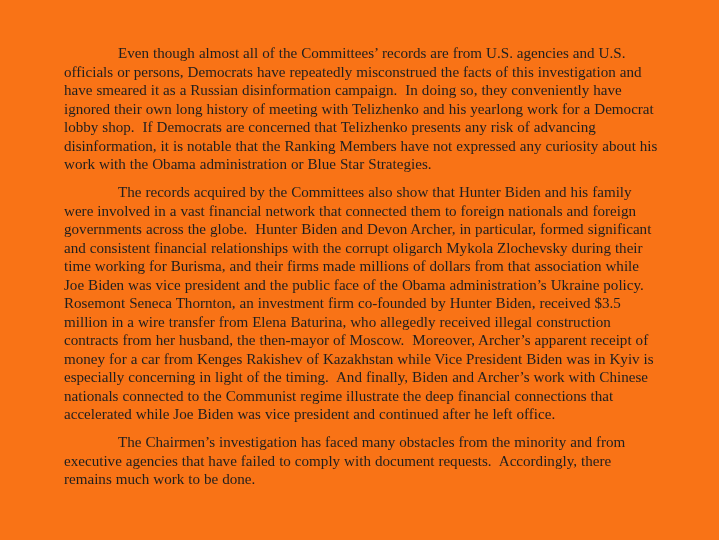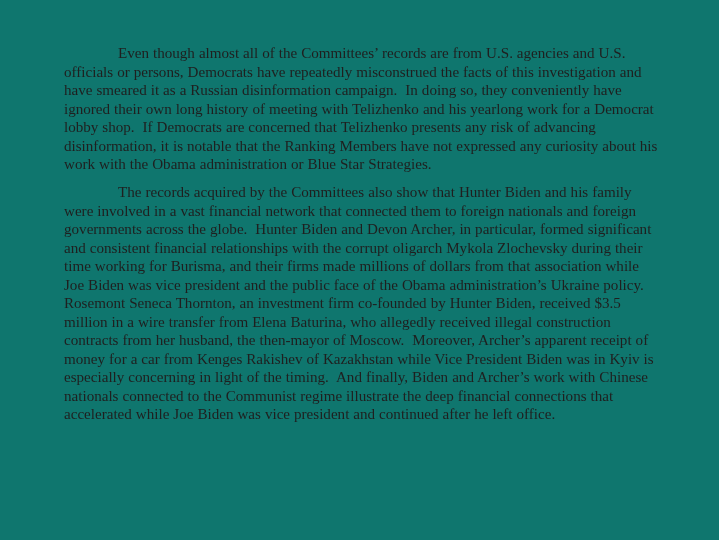--- a/index.html
+++ b/index.html
@@ -9,34 +9,35 @@
   }
   body {
     width: 719px;
     height: 540px;
     overflow: hidden;
   }
   .document-page {
     box-sizing: border-box;
     width: 719px;
     height: 540px;
-    background: #0f766e;
+    background: #f97316;
     padding: 44px 60px 0 64px;
     font-family: "Liberation Serif", "DejaVu Serif", serif;
     font-size: 15.1px;
     line-height: 18.5px;
     color: #1f1f1f;
     text-align: left;
   }
   .document-page p {
     margin: 0 0 9.5px 0;
     text-indent: 54px;
     white-space: pre-wrap;
     word-spacing: 0.2px;
   }
 </style>
 </head>
 <body>
 
 <div class="document-page">
   <p>Even though almost all of the Committees’ records are from U.S. agencies and U.S. officials or persons, Democrats have repeatedly misconstrued the facts of this investigation and have smeared it as a Russian disinformation campaign.  In doing so, they conveniently have ignored their own long history of meeting with Telizhenko and his yearlong work for a Democrat lobby shop.  If Democrats are concerned that Telizhenko presents any risk of advancing disinformation, it is notable that the Ranking Members have not expressed any curiosity about his work with the Obama administration or Blue Star Strategies.</p>
   <p>The records acquired by the Committees also show that Hunter Biden and his family were involved in a vast financial network that connected them to foreign nationals and foreign governments across the globe.  Hunter Biden and Devon Archer, in particular, formed significant and consistent financial relationships with the corrupt oligarch Mykola Zlochevsky during their time working for Burisma, and their firms made millions of dollars from that association while Joe Biden was vice president and the public face of the Obama administration’s Ukraine policy.  Rosemont Seneca Thornton, an investment firm co-founded by Hunter Biden, received $3.5 million in a wire transfer from Elena Baturina, who allegedly received illegal construction contracts from her husband, the then-mayor of Moscow.  Moreover, Archer’s apparent receipt of money for a car from Kenges Rakishev of Kazakhstan while Vice President Biden was in Kyiv is especially concerning in light of the timing.  And finally, Biden and Archer’s work with Chinese nationals connected to the Communist regime illustrate the deep financial connections that accelerated while Joe Biden was vice president and continued after he left office.</p>
+  <p>The Chairmen’s investigation has faced many obstacles from the minority and from executive agencies that have failed to comply with document requests.  Accordingly, there remains much work to be done.</p>
 </div>
 
 </body></html>

